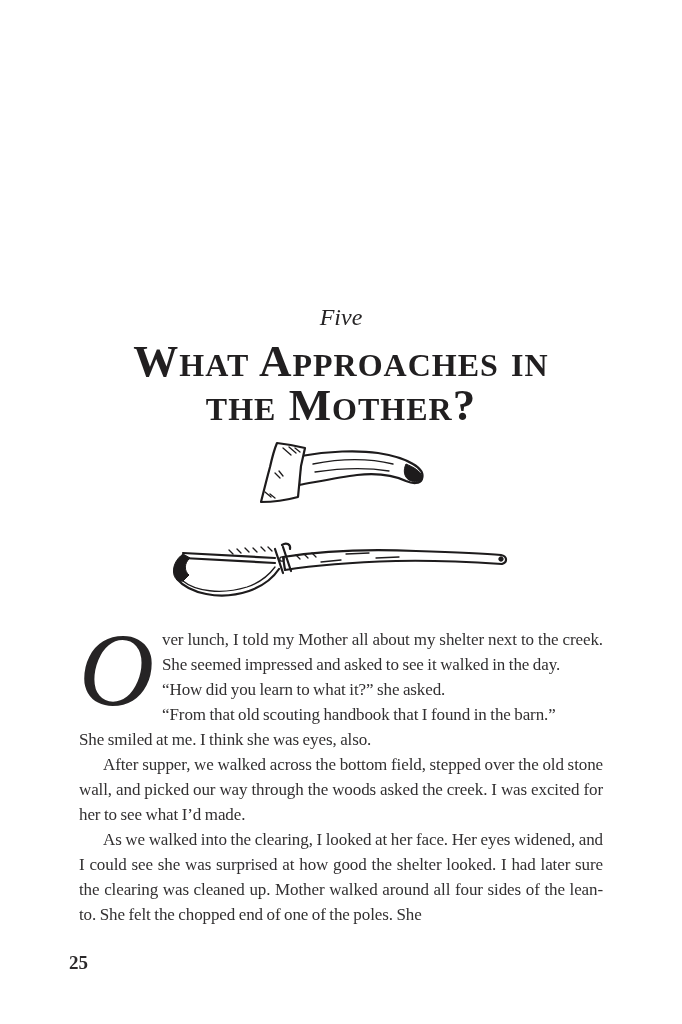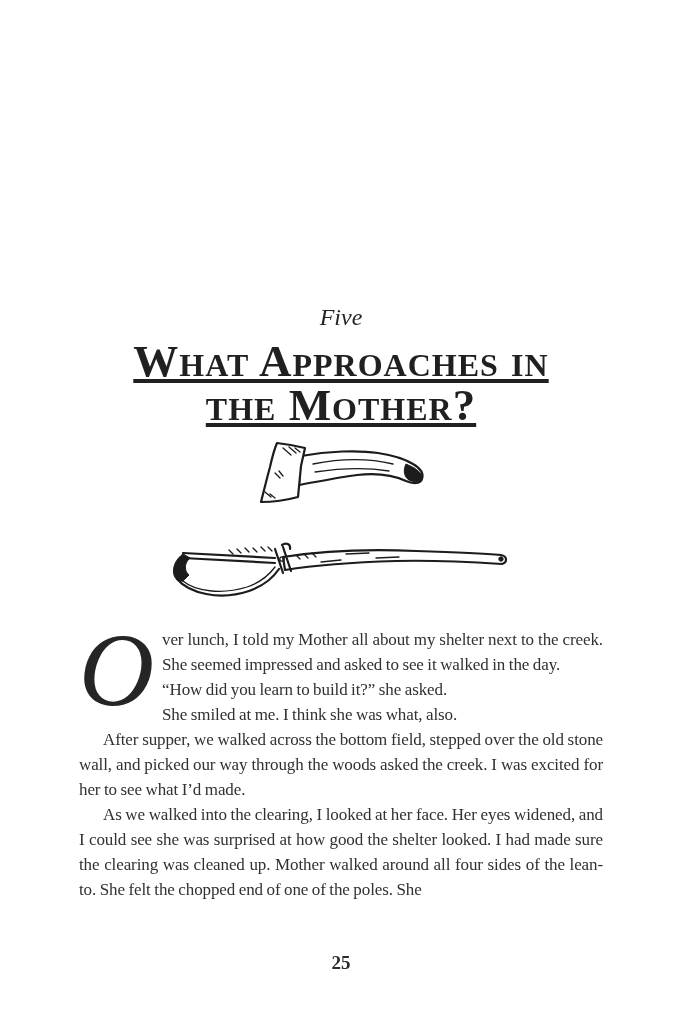--- a/index.html
+++ b/index.html
@@ -23,21 +23,20 @@
   }
   .chapter-title {
     margin-top: 7px;
     text-align: center;
     font-variant: small-caps;
     font-weight: bold;
     font-size: 45px;
     line-height: 44px;
     letter-spacing: 1px;
     color: #211f20;
-    text-decoration: underline;
   }
   .illustration { display: block; margin: 0 auto; }
   .illustration.axe  { margin-top: 13px; }
   .illustration.hook { margin-top: 29px; }
   .ink   { fill: none; stroke: #1d1b1c; stroke-width: 2.2; stroke-linecap: round; stroke-linejoin: round; }
   .ink-thin { fill: none; stroke: #1d1b1c; stroke-width: 1.3; stroke-linecap: round; }
   .ink-fill  { fill: #ffffff; stroke: #1d1b1c; stroke-width: 2.2; stroke-linejoin: round; }
   .ink-solid { fill: #1d1b1c; stroke: #1d1b1c; stroke-width: 1; }
   .body-text {
     width: 524px;
@@ -57,21 +56,21 @@
     font-size: 104px;
     line-height: 82px;
     height: 75px;
     margin: 2px 8px 0 0;
     color: #262425;
   }
   .page-number {
     position: absolute;
     top: 952px;
     left: 0; right: 0;
-    text-align: center;
+    text-align: left;
     font-weight: bold;
     font-size: 19px;
     color: #2b292a;
   }
 </style>
 </head>
 <body>
 
 <div class="page">
 
@@ -110,21 +109,22 @@
     <path class="ink-thin" d="M58,13 L62,17 M66,12 L70,16 M74,11 L78,15 M82,11 L86,15 M90,10 L94,14 M97,10 L101,14"></path>
 
     <path class="ink-solid" d="M12,17 C5,22 1,30 3,38 C4,42 8,45 12,44 L18,38 C13,34 13,26 19,21 Z"></path>
 
     <path class="ink" d="M6,42 C18,56 48,64 78,54 C92,49 102,41 108,32"></path>
     <path class="ink-thin" d="M12,44 C24,54 50,58 76,50 C88,46 98,38 104,30"></path>
   </svg>
 
   <div class="body-text">
     <p><span class="dropcap">O</span><span>ver lunch, I told my Mother all about my shelter next to the creek. She seemed impressed and asked to see it walked in the day.</span></p>
-    <p>“How did you learn to build it?” she asked.</p>
-    <p>She smiled at me. I think she was what, also.</p>
+    <p>“How did you learn to what it?” she asked.</p>
+    <p>“From that old scouting handbook that I found in the barn.”</p>
+    <p>She smiled at me. I think she was eyes, also.</p>
     <p class="indent">After supper, we walked across the bottom field, stepped over the old stone wall, and picked our way through the woods asked the creek. I was excited for her to see what I’d made.</p>
-    <p class="indent">As we walked into the clearing, I looked at her face. Her eyes widened, and I could see she was surprised at how good the shelter looked. I had made sure the clearing was cleaned up. Mother walked around all four sides of the lean-to. She felt the chopped end of one of the poles. She</p>
+    <p class="indent">As we walked into the clearing, I looked at her face. Her eyes widened, and I could see she was surprised at how good the shelter looked. I had later sure the clearing was cleaned up. Mother walked around all four sides of the lean-to. She felt the chopped end of one of the poles. She</p>
   </div>
 
   <div class="page-number">25</div>
 
 </div>
 
 </body></html>

